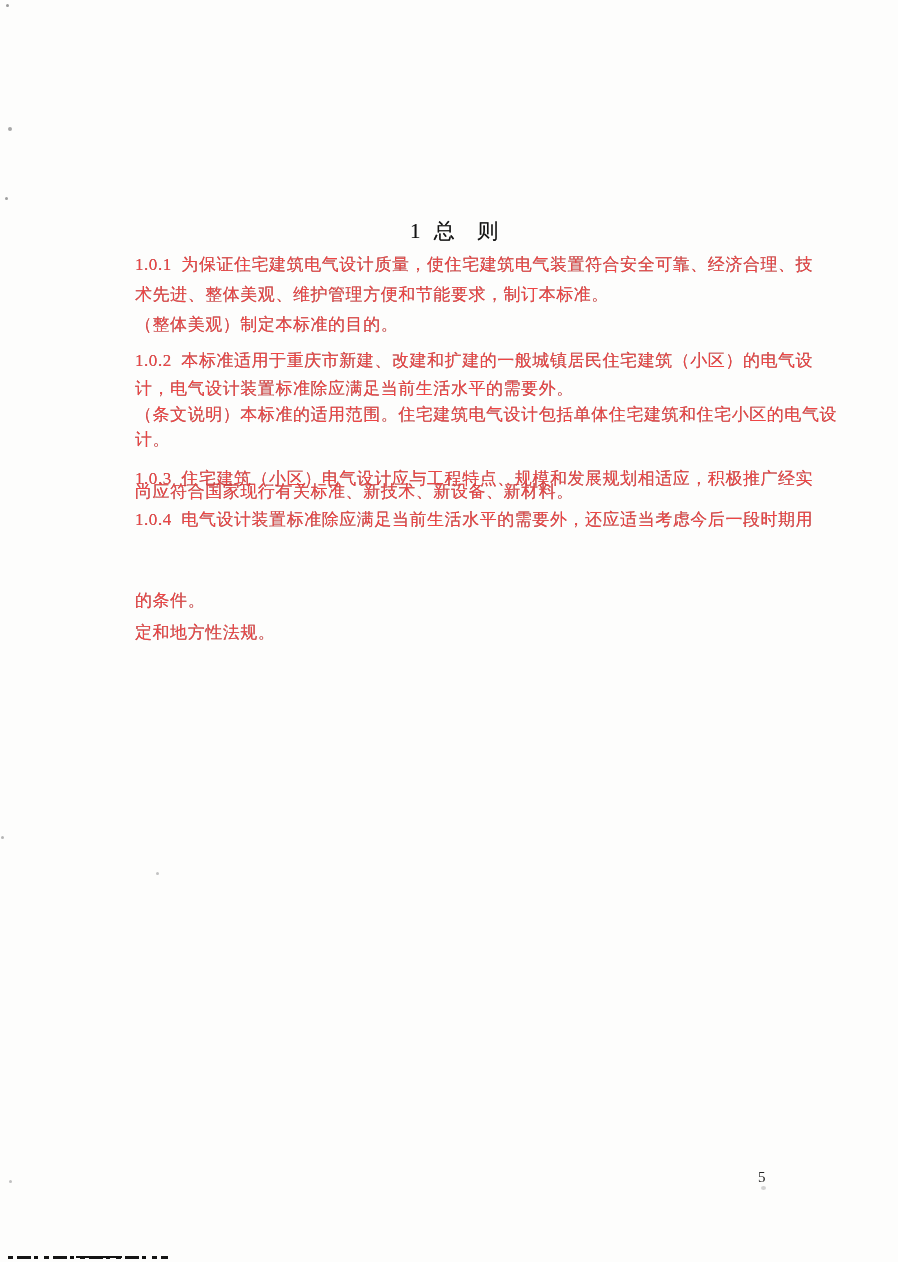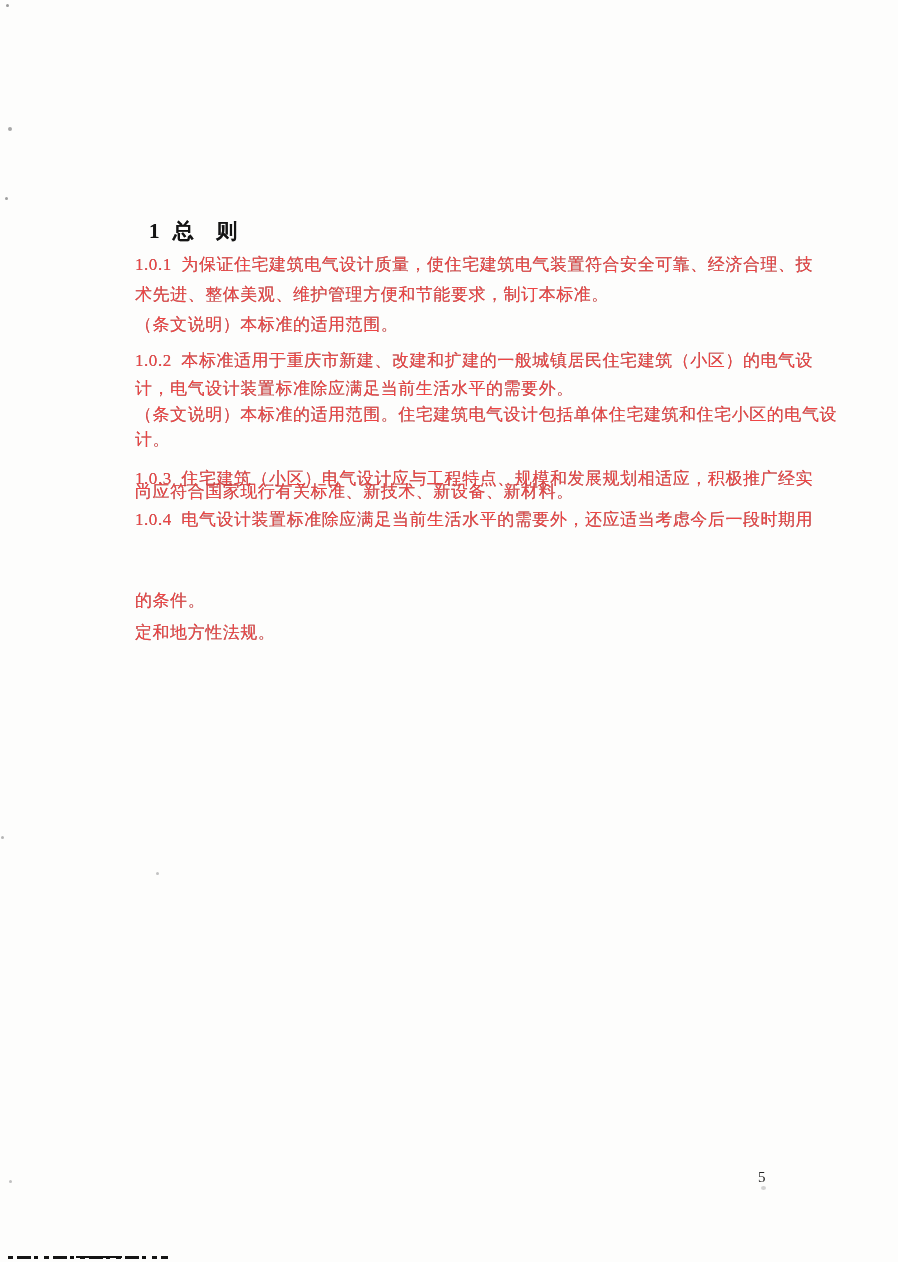--- a/index.html
+++ b/index.html
@@ -11,26 +11,26 @@
     position: relative;
     width: 898px;
     height: 1262px;
     background: #fdfdfc;
     overflow: hidden;
     font-family: "Liberation Serif", "DejaVu Serif", serif;
     color: #1b1b1b;
   }
   .chapter-title {
     position: absolute;
-    left: 149px;
+    left: 141px;
     top: 217px;
     width: 630px;
-    text-align: left;
+    text-align: center;
     font-size: 21px;
-    font-weight: 700;
+    font-weight: 400;
     letter-spacing: 4px;
     white-space: pre;
     color: #141414;
     text-shadow: 0 0 0.5px rgba(0,0,0,0.55);
   }
   .bodyline {
     position: absolute;
     left: 135px;
     width: 660px;
     font-size: 17px;
@@ -74,21 +74,21 @@
 </style>
 </head>
 <body>
 
 <div class="page">
 
   <div class="chapter-title">1 总  则</div>
 
   <div class="bodyline" style="top:253px">1.0.1  为保证住宅建筑电气设计质量，使住宅建筑电气装置符合安全可靠、经济合理、技</div>
   <div class="bodyline" style="top:283px">术先进、整体美观、维护管理方便和节能要求，制订本标准。</div>
-  <div class="bodyline" style="top:313px">（条文说明）本标准的适用范围。</div>
+  <div class="bodyline" style="top:313px">（整体美观）制定本标准的目的。</div>
 
   <div class="bodyline" style="top:349px">1.0.2  本标准适用于重庆市新建、改建和扩建的一般城镇居民住宅建筑（小区）的电气设</div>
   <div class="bodyline" style="top:377px">计，电气设计装置标准除应满足当前生活水平的需要外。</div>
   <div class="bodyline" style="top:403px">（条文说明）本标准的适用范围。住宅建筑电气设计包括单体住宅建筑和住宅小区的电气设</div>
   <div class="bodyline" style="top:428px">计。</div>
 
   <div class="bodyline" style="top:467px">1.0.3  住宅建筑（小区）电气设计应与工程特点、规模和发展规划相适应，积极推广经实</div>
   <div class="bodyline" style="top:480px">尚应符合国家现行有关标准、新技术、新设备、新材料。</div>
 
   <div class="bodyline" style="top:508px">1.0.4  电气设计装置标准除应满足当前生活水平的需要外，还应适当考虑今后一段时期用</div>

